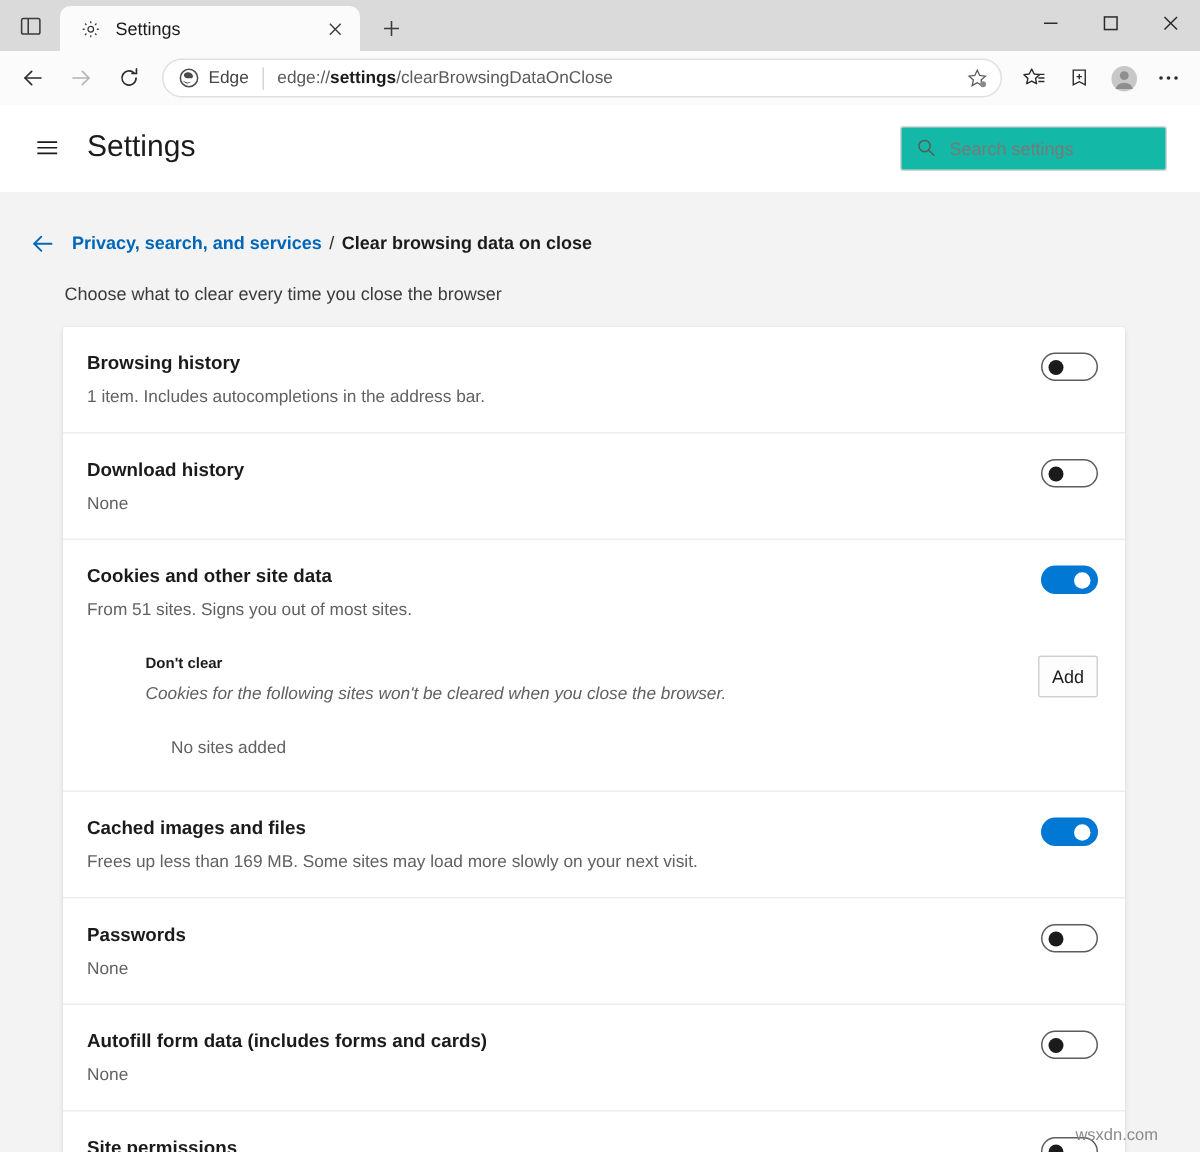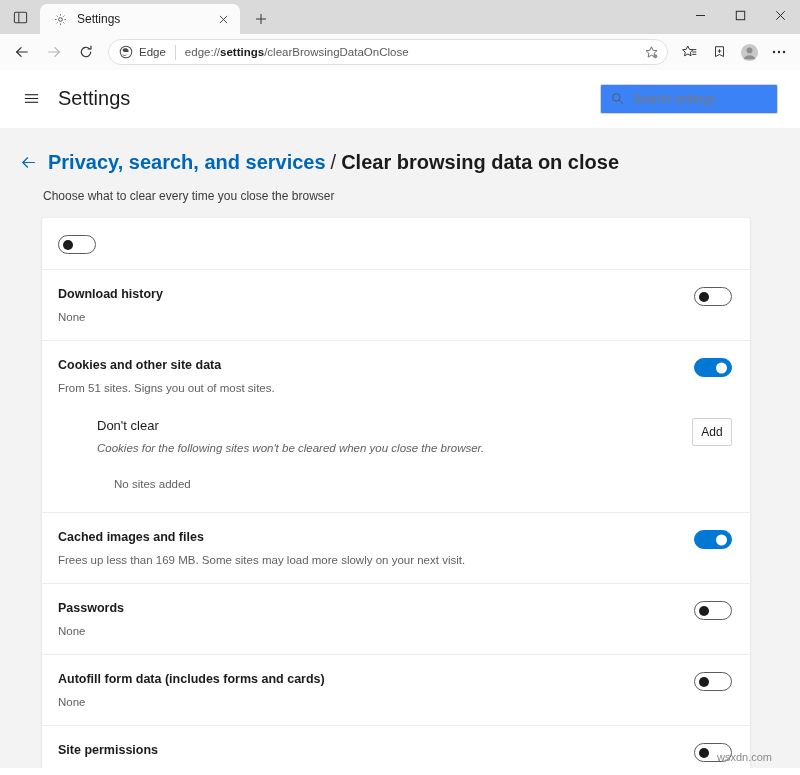--- a/index.html
+++ b/index.html
@@ -141,21 +141,21 @@
     font-size: 20px;
     color: #1b1b1b;
     margin-left: 12px;
     font-weight: 400;
   }
   .header-spacer { flex: 1; }
   .search-box {
     width: 178px; height: 30px;
     border: 1px solid #d6d6d6;
     border-radius: 2px;
-    background: #3b82f6;
+    background: #14b8a6;
     display: flex;
     align-items: center;
     padding: 0 10px;
   }
   .search-input {
     border: none; outline: none;
     font-size: 12px;
     color: #3b3b3b;
     font-family: "Liberation Sans", sans-serif;
     margin-left: 9px;
@@ -177,21 +177,21 @@
     align-items: center;
     padding: 22px 0 0 16px;
   }
   .back-arrow {
     width: 24px; height: 24px;
     display: flex; align-items: center; justify-content: center;
     flex: 0 0 24px;
   }
   .breadcrumb {
     margin-left: 8px;
-    font-size: 20px;
+    font-size: 12px;
     display: flex;
     align-items: baseline;
     white-space: nowrap;
   }
   .bc-link {
     color: #0067b8;
     font-weight: 600;
   }
   .bc-sep { color: #2b2b2b; margin: 0 5px; font-weight: 400; }
   .bc-current { color: #1b1b1b; font-weight: 600; }
@@ -266,23 +266,23 @@
 
   
   .nested {
     padding: 18px 18px 18px 55px;
     display: flex;
     align-items: flex-start;
     border-bottom: 1px solid #ededed;
   }
   .nested-main { flex: 1; }
   .nested-title {
-    font-size: 13px;
+    font-size: 10px;
     color: #1b1b1b;
-    font-weight: 400;
+    font-weight: 700;
   }
   .nested-desc {
     font-size: 11.5px;
     color: #616161;
     margin-top: 8px;
     line-height: 15px;
     font-style: italic;
   }
   .add-btn {
     width: 40px; height: 28px;
@@ -473,20 +473,24 @@
       <span class="bc-sep">/</span>
       <span class="bc-current">Clear browsing data on close</span>
     </div>
   </div>
 
   <div class="subtitle">Choose what to clear every time you close the browser</div>
 
   <div class="card">
 
     <div class="row">
+      <div class="row-main">
+        <div class="row-title">Browsing history</div>
+        <div class="row-desc">1 item. Includes autocompletions in the address bar.</div>
+      </div>
       <div class="toggle off">
           <span class="knob"></span>
         </div>
     </div>
 
     <div class="row">
       <div class="row-main">
         <div class="row-title">Download history</div>
         <div class="row-desc">None</div>
       </div>

